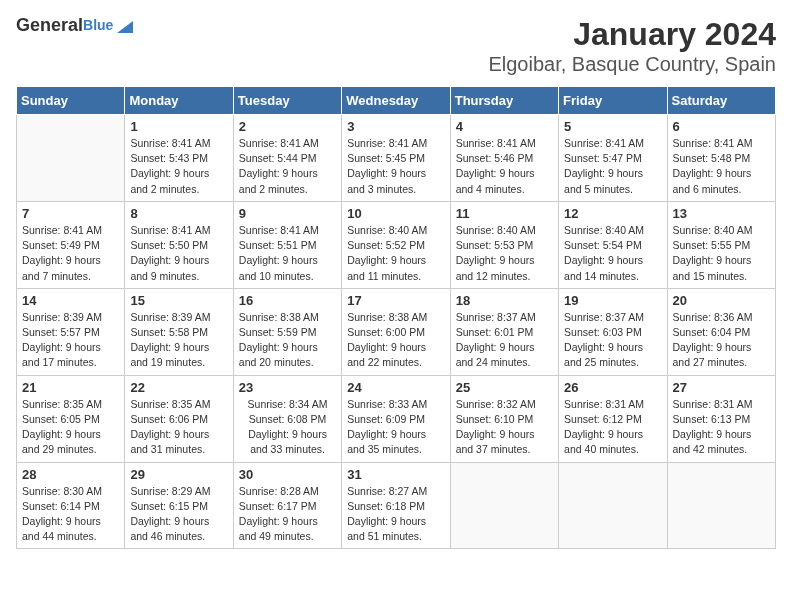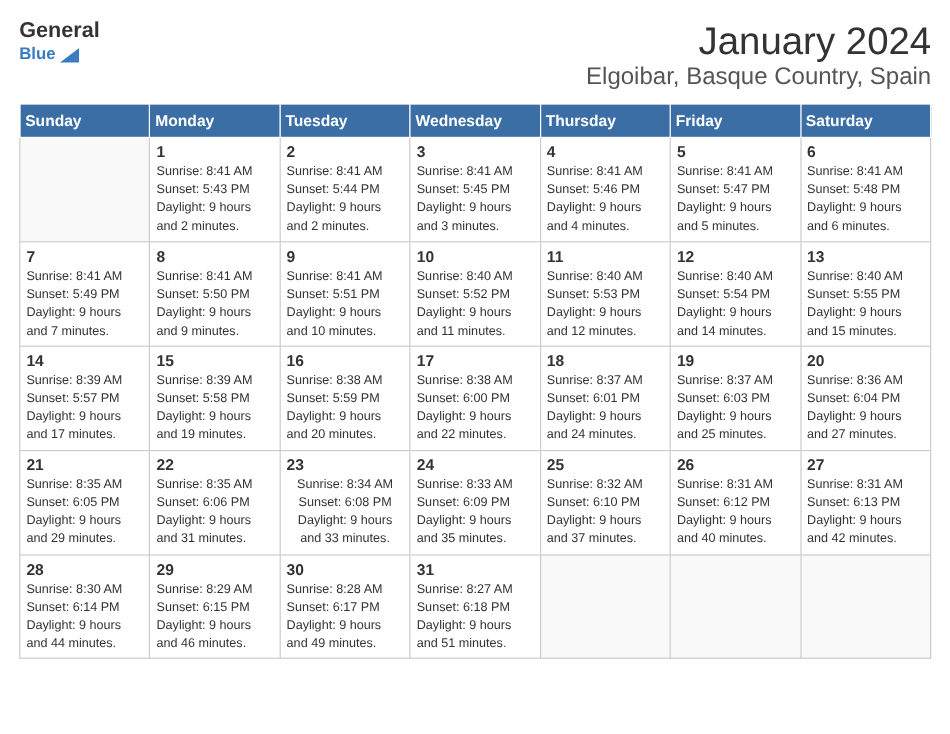--- a/index.html
+++ b/index.html
@@ -18,21 +18,21 @@
     }
     .logo {
       display: flex;
       align-items: center;
     }
     .title-section {
       text-align: right;
     }
     .calendar-title {
       font-size: 32px;
-      font-weight: normal;
+      font-weight: bold;
       color: #333;
     }
     .calendar-subtitle {
       font-size: 20px;
       color: #555;
     }
     .calendar-table {
       width: 100%;
       border-collapse: collapse;
     }
@@ -71,21 +71,21 @@
     }
     .week-row td {
       height: 85px;
     }
   </style>
 </head>
 <body>
 
 <div class="header-section">
   <div class="logo">
-    <div style="display:flex;flex-direction:column;line-height:1.1;">
+    <div style="display:flex;flex-direction:row;line-height:1.1;">
       <span style="font-size:18px;font-weight:bold;color:#333;">General</span>
       <div style="display:flex;align-items:center;">
         <span style="font-size:14px;font-weight:bold;color:#3a7cc1;">Blue</span>
         <svg width="18" height="18" viewBox="0 0 18 18" style="margin-left:2px;">
           <polygon points="2,16 18,4 18,16" fill="#3a7cc1"></polygon>
         </svg>
       </div>
     </div>
   </div>
   <div class="title-section">

